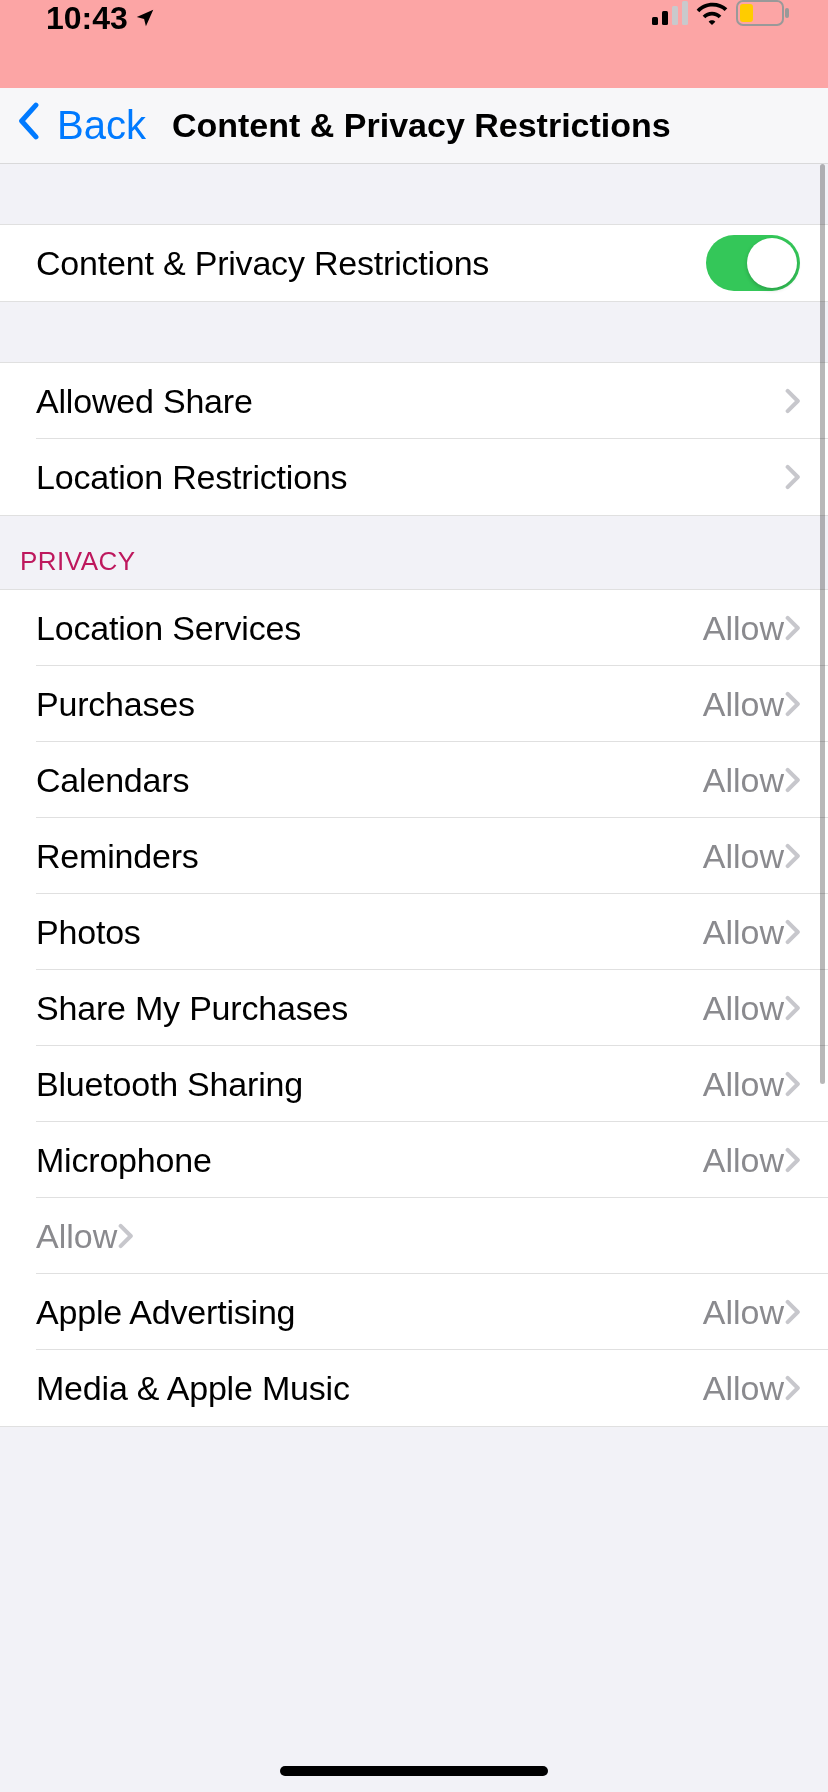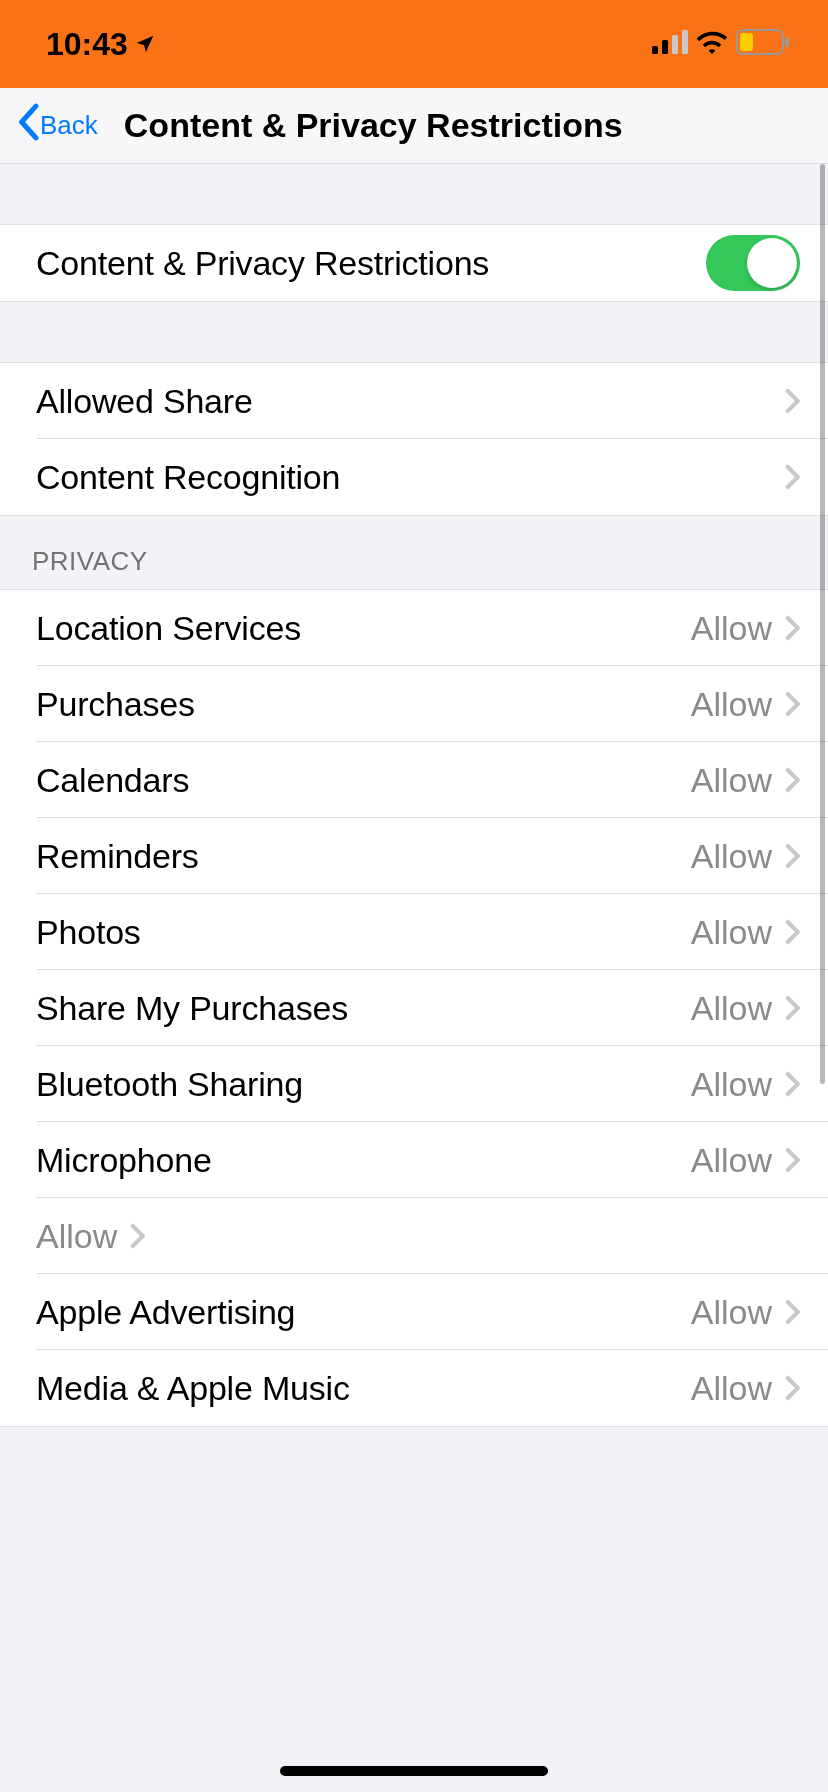--- a/index.html
+++ b/index.html
@@ -12,24 +12,24 @@
     body {
       width: 828px;
       height: 1792px;
       background: #f2f2f7;
       overflow: hidden;
       position: relative;
     }
     .status-bar {
       height: 88px;
       display: flex;
-      align-items: center;
+      align-items: flex-start;
       justify-content: space-between;
       padding: 0 38px 0 46px;
-      background: #f97316;
+      background: #fca5a5;
     }
     .status-time {
       font-size: 32px;
       font-weight: 600;
       color: #000;
       display: flex;
       align-items: center;
       gap: 6px;
     }
     .status-right {
@@ -42,24 +42,24 @@
       display: flex;
       align-items: center;
       background: #f7f7f9;
       position: relative;
       border-bottom: 1px solid rgba(0,0,0,0.12);
     }
     .back-button {
       display: flex;
       align-items: center;
       color: #007aff;
-      font-size: 26px;
+      font-size: 40px;
       padding-left: 16px;
       cursor: pointer;
-      gap: 0;
+      gap: 17px;
     }
     .nav-title {
       font-size: 34px;
       font-weight: 600;
       color: #000;
       margin-left: 26px;
     }
     .content {
       height: calc(100% - 164px);
       overflow-y: auto;
@@ -72,22 +72,22 @@
       width: 5px;
       height: 920px;
       background: rgba(0,0,0,0.28);
       border-radius: 3px;
     }
     .section-gap {
       height: 60px;
     }
     .section-header {
       font-size: 26px;
-      color: #737373;
-      padding: 30px 36px 12px 32px;
+      color: #be185d;
+      padding: 30px 36px 12px 20px;
       text-transform: uppercase;
       letter-spacing: 0.5px;
     }
     .cell-group {
       background: #fff;
       border-top: 1px solid rgba(0,0,0,0.12);
       border-bottom: 1px solid rgba(0,0,0,0.12);
     }
     .cell {
       display: flex;
@@ -108,21 +108,20 @@
       background: rgba(0,0,0,0.12);
     }
     .cell-label {
       font-size: 34px;
       color: #000;
       letter-spacing: -0.2px;
     }
     .cell-right {
       display: flex;
       align-items: center;
-      gap: 12px;
     }
     .cell-value {
       font-size: 34px;
       color: #8a8a8e;
     }
     .chevron {
       color: #c7c7cc;
       display: flex;
       align-items: center;
     }
@@ -223,21 +222,21 @@
       <div class="cell-label">Allowed Share</div>
       <div class="cell-right">
         <span class="chevron">
             <svg width="16" height="26" viewBox="0 0 10 18" fill="none" stroke="#c7c7cc" stroke-width="2.8" stroke-linecap="round" stroke-linejoin="round">
               <path d="M2 2l7 7-7 7"></path>
             </svg>
           </span>
       </div>
     </div>
     <div class="cell">
-      <div class="cell-label">Content Recognition</div>
+      <div class="cell-label">Location Restrictions</div>
       <div class="cell-right">
         <span class="chevron">
             <svg width="16" height="26" viewBox="0 0 10 18" fill="none" stroke="#c7c7cc" stroke-width="2.8" stroke-linecap="round" stroke-linejoin="round">
               <path d="M2 2l7 7-7 7"></path>
             </svg>
           </span>
       </div>
     </div>
   </div>
 

